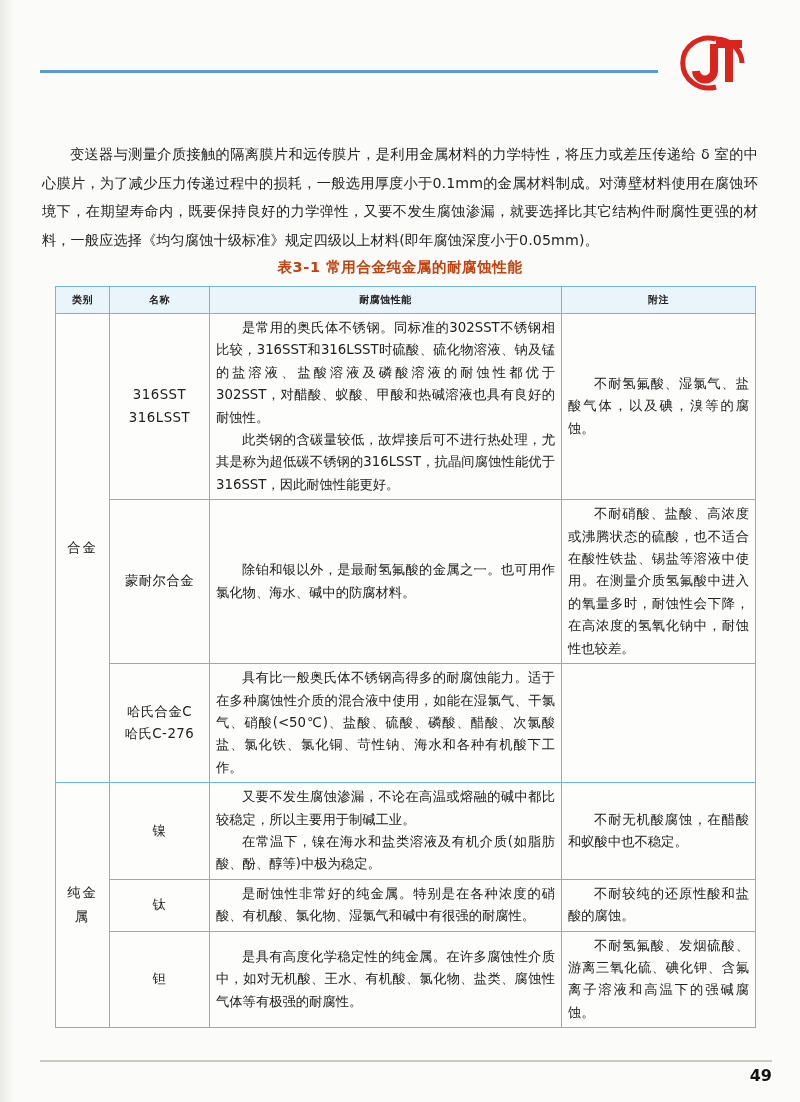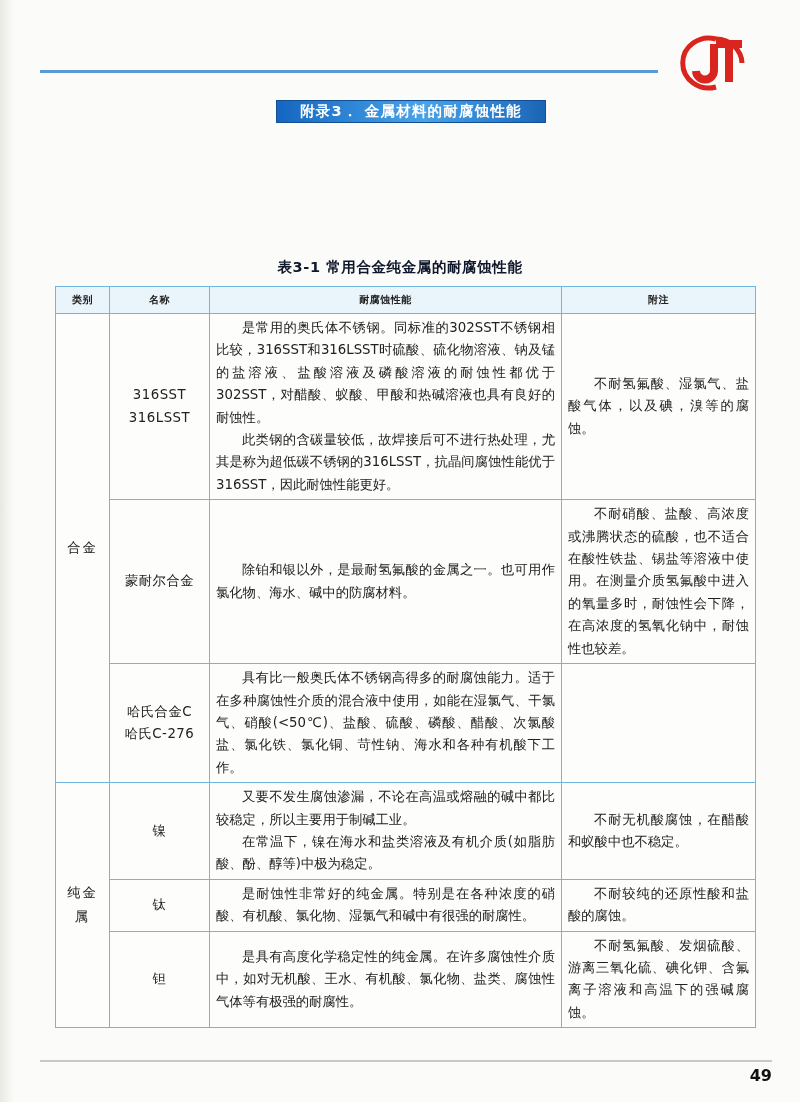--- a/index.html
+++ b/index.html
@@ -80,21 +80,21 @@
   }
   
   .table-caption {
     position: absolute;
     top: 258px;
     left: 0;
     width: 800px;
     text-align: center;
     font-size: 14.5px;
     font-weight: bold;
-    color: #0f172a;
+    color: #c2410c;
     letter-spacing: 0.6px;
   }
   
   .table-wrap {
     position: absolute;
     top: 286px;
     left: 55px;
     width: 700px;
   }
   table.data {
@@ -199,24 +199,22 @@
       <svg viewBox="0 0 106 66" width="106" height="66" aria-hidden="true">
         <path d="M62 9 A26 25 0 1 0 62 57" fill="none" stroke="#d9251d" stroke-width="5"></path>
         <path d="M62 9 A26 25 0 0 1 88 33" fill="none" stroke="#d9251d" stroke-width="5"></path>
         <path d="M60 14 L60 40 a9 9 0 0 1 -18 1" fill="none" stroke="#d9251d" stroke-width="8" stroke-linecap="butt"></path>
         <path d="M62 14 L88 14" fill="none" stroke="#d9251d" stroke-width="8"></path>
         <path d="M75 14 L75 52" fill="none" stroke="#d9251d" stroke-width="8"></path>
       </svg>
     </div>
   </div>
 
-  <div class="title-banner">
-    <span>附录3． 金属材料的耐腐蚀性能</span>
-  </div>
-
+
+  <div class="intro">变送器与测量介质接触的隔离膜片和远传膜片，是利用金属材料的力学特性，将压力或差压传递给 δ 室的中心膜片，为了减少压力传递过程中的损耗，一般选用厚度小于0.1mm的金属材料制成。对薄壁材料使用在腐蚀环境下，在期望寿命内，既要保持良好的力学弹性，又要不发生腐蚀渗漏，就要选择比其它结构件耐腐性更强的材料，一般应选择《均匀腐蚀十级标准》规定四级以上材料(即年腐蚀深度小于0.05mm)。</div>
 
   <div class="table-caption">表3-1  常用合金纯金属的耐腐蚀性能</div>
 
   <div class="table-wrap">
     <table class="data">
       <colgroup>
         <col class="col-cat">
           <col class="col-name">
           <col class="col-perf">
           <col class="col-note">

